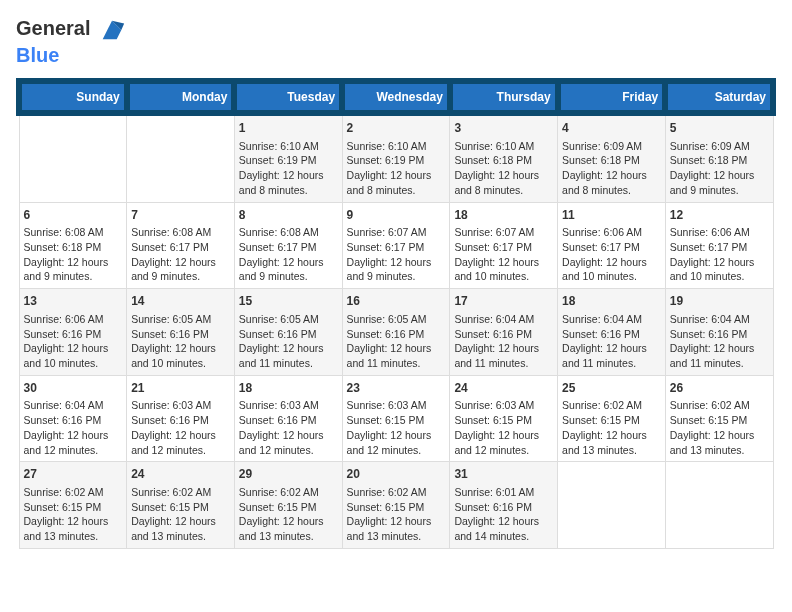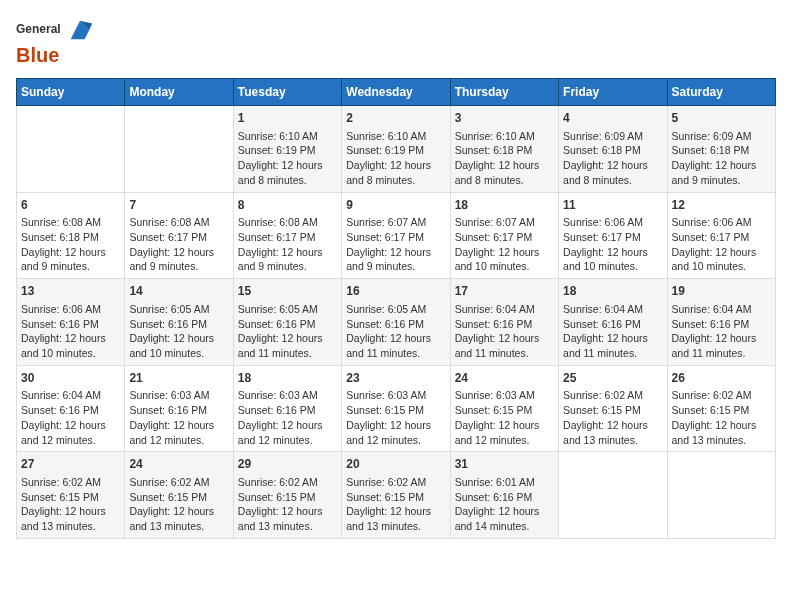--- a/index.html
+++ b/index.html
@@ -41,24 +41,24 @@
     }
     table {
       width: 100%;
       border-collapse: collapse;
       font-size: 10.5px;
     }
     thead tr th {
       background: #2472c0;
       color: #fff;
       padding: 6px 4px;
-      text-align: left;
+      text-align: right;
       font-size: 12px;
       font-weight: bold;
-      border: 1px solid #0c4a6e;
+      border: 6px solid #0c4a6e;
     }
     tbody tr td {
       vertical-align: top;
       padding: 4px 4px;
       border: 1px solid #ddd;
       width: 108px;
       min-height: 80px;
       color: #333;
       line-height: 1.4;
     }
@@ -78,29 +78,29 @@
       background: #fff !important;
     }
   </style>
 </head>
 <body>
 
 <div class="header-area">
   <div class="logo">
     <div>
       <div style="display:flex;align-items:center;">
-        <div style="font-size:12px;font-weight:bold;color:#333;line-height:1.1;">
+        <div style="font-size:20px;font-weight:bold;color:#333;line-height:1.1;">
           <span style="color:#333;">General</span>
           <svg class="logo-icon" viewBox="0 0 30 30" style="display:inline-block;vertical-align:middle;margin-left:2px;">
             <polygon points="5,25 15,5 25,15 20,25" fill="#2472c0"></polygon>
             <polygon points="15,5 25,15 28,8" fill="#1a5fa0"></polygon>
           </svg>
         </div>
       </div>
-      <div style="font-size:20px;font-weight:bold;color:#c2410c;line-height:1.1;">Blue</div>
+      <div style="font-size:20px;font-weight:bold;color:#3b82f6;line-height:1.1;">Blue</div>
     </div>
   </div>
   <div class="month-title">
     <h1></h1>
     <h2></h2>
   </div>
 </div>
 
 <table>
   <thead>

